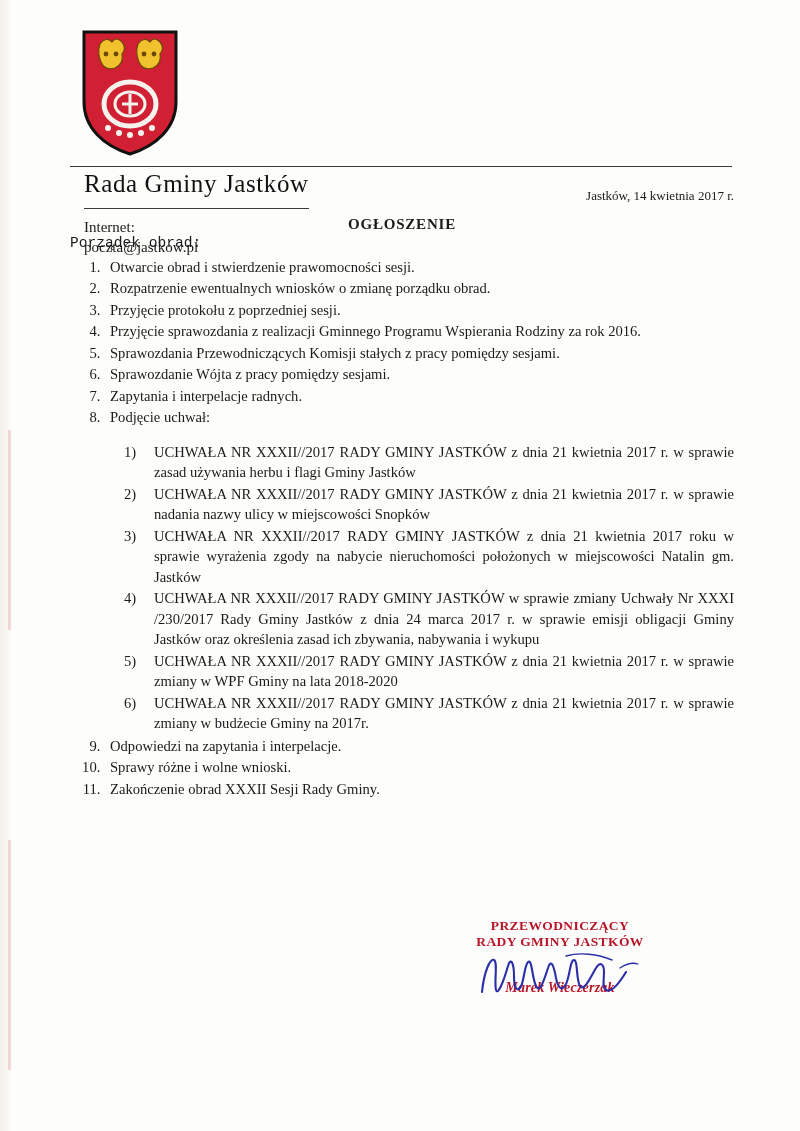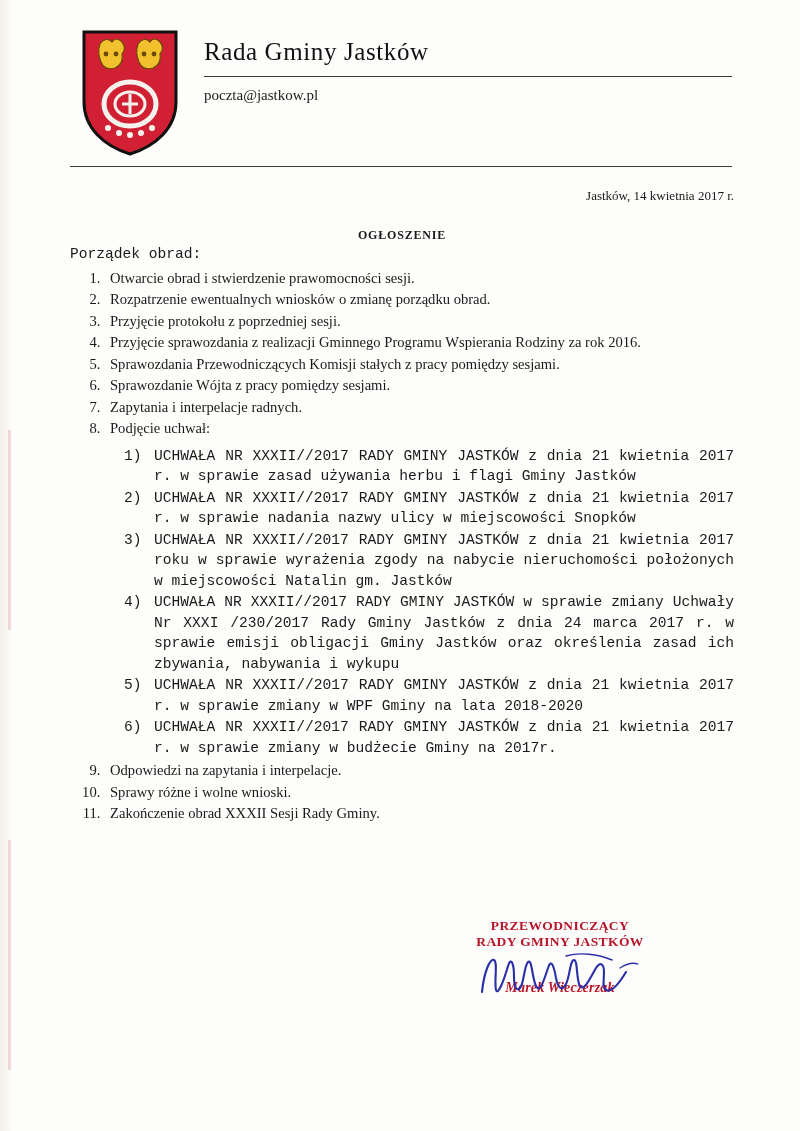--- a/index.html
+++ b/index.html
@@ -34,21 +34,21 @@
     opacity: .55;
   }
 
   
   .header {
     position: absolute;
     left: 70px;
     top: 24px;
     width: 662px;
     display: flex;
-    flex-direction: row;
+    flex-direction: column;
     align-items: flex-start;
   }
   .crest-wrap {
     width: 120px;
     flex: 0 0 120px;
     display: flex;
     justify-content: center;
     padding-top: 4px;
   }
   .crest {
@@ -100,22 +100,22 @@
   }
   .place-date {
     text-align: right;
     font-size: 13px;
     margin-top: 4px;
   }
   .doc-title {
     text-align: center;
     font-weight: bold;
     letter-spacing: .8px;
-    font-size: 12px;
-    margin-top: 20px;
+    font-size: 15px;
+    margin-top: 9px;
   }
   .intro {
     margin-top: 26px;
     text-align: justify;
     line-height: 21px;
   }
   .intro b { font-weight: bold; }
   .u { text-decoration: underline; font-weight: bold; }
 
   .agenda-label {
@@ -125,25 +125,24 @@
     margin: 3px 0 0 0;
     padding-left: 34px;
     list-style-type: decimal;
   }
   ol.agenda > li {
     margin: 0 0 1px 0;
     padding-left: 6px;
     line-height: 20.5px;
   }
   ol.sub {
-    margin: 7px 0 2px 0;
+    margin: 14px 0 2px 0;
     padding-left: 14px;
     list-style: none;
     counter-reset: subc;
-    font-family: Liberation Mono, monospace;
   }
   ol.sub > li {
     counter-increment: subc;
     position: relative;
     padding-left: 30px;
     margin-bottom: 1px;
     text-align: justify;
     line-height: 20.5px;
   }
   ol.sub > li::before {
@@ -223,20 +222,21 @@
             <circle cx="63" cy="105" r="3"></circle>
           <circle cx="74" cy="100" r="3"></circle>
         </g>
       </svg>
     </div>
     <div class="header-right">
       <div class="org-title">Rada Gminy Jastków</div>
       <hr class="hr-thin">
       <div class="contact-row">
         <div class="contact-col-right">
+          <div class="contact-line">Internet:</div>
           <div class="contact-line">poczta@jastkow.pl</div>
         </div>
       </div>
     </div>
   </div>
   <div class="rule-full"></div>
 
   <div class="body-area">
 
     <div class="place-date">Jastków,  14 kwietnia 2017 r.</div>

